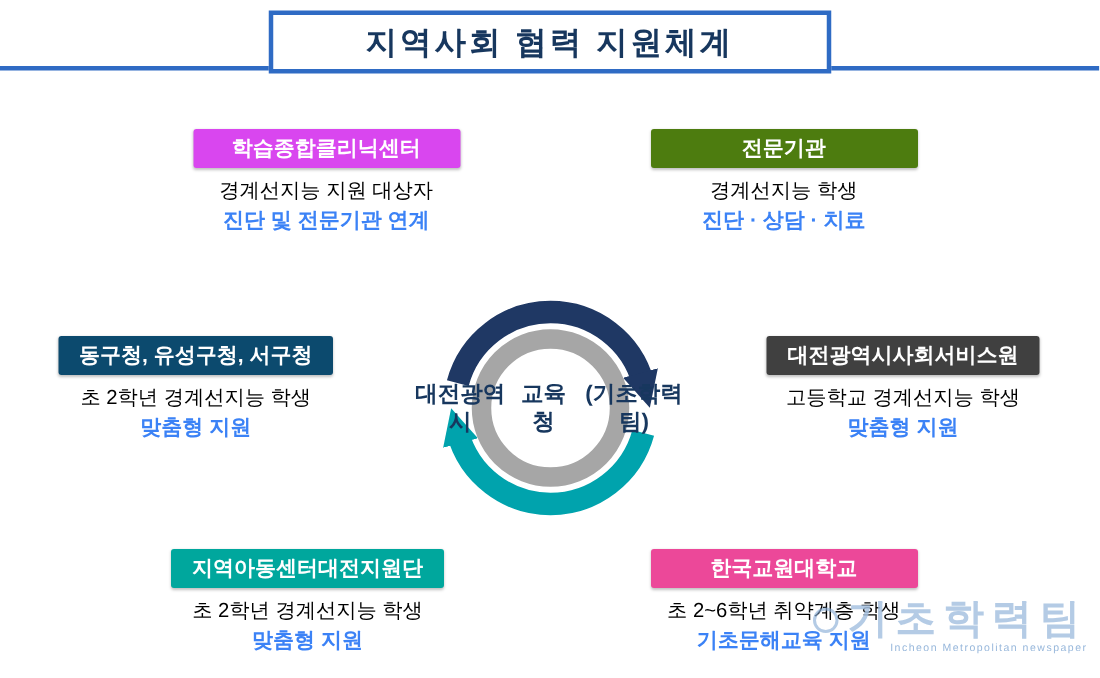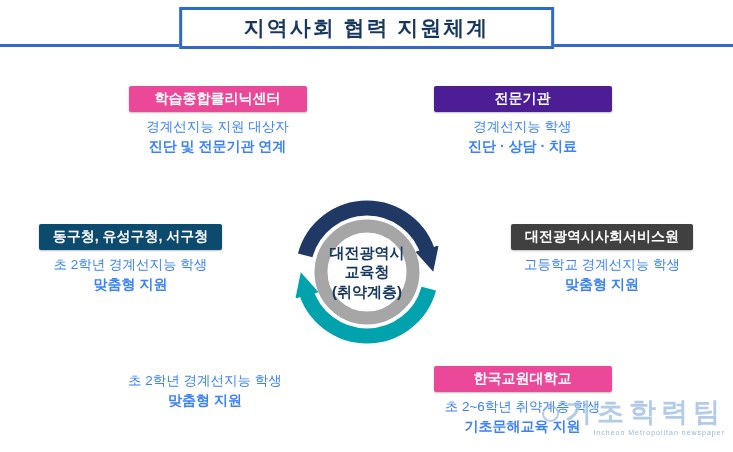--- a/index.html
+++ b/index.html
@@ -15,35 +15,35 @@
   }
   .divider{position:absolute;top:44px;left:0;width:733px;height:3px;background:#2f6bc4;z-index:1;}
 
   
   .node{position:absolute;text-align:center;z-index:2;}
   .node-header{
     display:inline-block;min-width:150px;padding:4px 14px;
     color:#fff;font-weight:bold;font-size:14px;border-radius:2px;
     white-space:nowrap;box-shadow:0 1px 2px rgba(0,0,0,.25);
   }
-  .node-line1{margin-top:6px;font-size:13.5px;color:#3b82f6;white-space:nowrap;}
+  .node-line1{margin-top:6px;font-size:13.5px;color:#000000;white-space:nowrap;}
   .node-line2{margin-top:2px;font-size:14px;font-weight:bold;color:#3b82f6;white-space:nowrap;}
 
   .node-clinic{left:110px;top:86px;width:215px;}
   .node-expert{left:425px;top:86px;width:195px;}
   .node-district{left:18px;top:224px;width:225px;}
   .node-social{left:488px;top:224px;width:228px;}
   .node-childcenter{left:95px;top:366px;width:220px;}
   .node-knue{left:415px;top:366px;width:215px;}
 
   
   .cycle{position:absolute;left:272px;top:177px;width:190px;height:190px;z-index:2;}
   .cycle svg{position:absolute;left:0;top:0;}
   .cycle-text{
-    position:absolute;inset:0;display:flex;flex-direction:column;
+    position:absolute;inset:0;display:flex;flex-direction:row;
     align-items:center;justify-content:center;
     font-size:15px;font-weight:bold;color:#17375e;line-height:1.3;text-align:center;
   }
 
   
   .watermark{
     position:absolute;right:8px;bottom:16px;text-align:right;z-index:4;
     color:rgba(140,175,215,0.65);pointer-events:none;
   }
   .watermark-main{
@@ -58,44 +58,45 @@
 </style>
 </head>
 <body>
 
 <div class="stage">
 
   <div class="title-box" style="border-color: rgb(47, 107, 196);">지역사회 협력 지원체계</div>
   <div class="divider" style="background-color: rgb(47, 107, 196);"></div>
 
   <div class="node node-clinic">
-    <span class="node-header" style="background-color: #ec4899;">학습종합클리닉센터</span>
+    <span class="node-header" style="background-color: #d946ef;">학습종합클리닉센터</span>
     <div class="node-line1">경계선지능 지원 대상자</div>
     <div class="node-line2">진단 및 전문기관 연계</div>
   </div>
 
   <div class="node node-expert">
-    <span class="node-header" style="background-color: #4c1d95;">전문기관</span>
+    <span class="node-header" style="background-color: #4d7c0f;">전문기관</span>
     <div class="node-line1">경계선지능 학생</div>
     <div class="node-line2">진단 · 상담 · 치료</div>
   </div>
 
   <div class="node node-district">
     <span class="node-header" style="background-color: #0c4a6e;">동구청, 유성구청, 서구청</span>
     <div class="node-line1">초 2학년 경계선지능 학생</div>
     <div class="node-line2">맞춤형 지원</div>
   </div>
 
   <div class="node node-social">
     <span class="node-header" style="background-color: #404040;">대전광역시사회서비스원</span>
     <div class="node-line1">고등학교 경계선지능 학생</div>
     <div class="node-line2">맞춤형 지원</div>
   </div>
 
   <div class="node node-childcenter">
+    <span class="node-header" style="background-color: rgb(0, 167, 157);">지역아동센터대전지원단</span>
     <div class="node-line1">초 2학년 경계선지능 학생</div>
     <div class="node-line2">맞춤형 지원</div>
   </div>
 
   <div class="node node-knue">
     <span class="node-header" style="background-color: #ec4899;">한국교원대학교</span>
     <div class="node-line1">초 2~6학년 취약계층 학생</div>
     <div class="node-line2">기초문해교육 지원</div>
   </div>
 
@@ -114,21 +115,21 @@
 
       <path d="M 156.8 111.6 A 64 64 0 0 1 33.2 111.6" fill="none" stroke-width="15" marker-end="url(#ah-teal)" stroke="#00a3ad"></path>
 
       <circle cx="95" cy="95" r="46" fill="none" stroke-width="13" stroke="#a6a6a6"></circle>
 
       <circle cx="95" cy="95" r="39" fill="#ffffff"></circle>
     </svg>
     <div class="cycle-text">
       <div>대전광역시</div>
       <div>교육청</div>
-      <div>(취약계층)</div>
+      <div>(기초학력팀)</div>
     </div>
   </div>
 
   <div class="watermark">
     <div class="watermark-main">
       <span class="watermark-logo"></span><span>기초학력팀</span>
     </div>
     <div class="watermark-caption">Incheon Metropolitan newspaper</div>
   </div>
 

